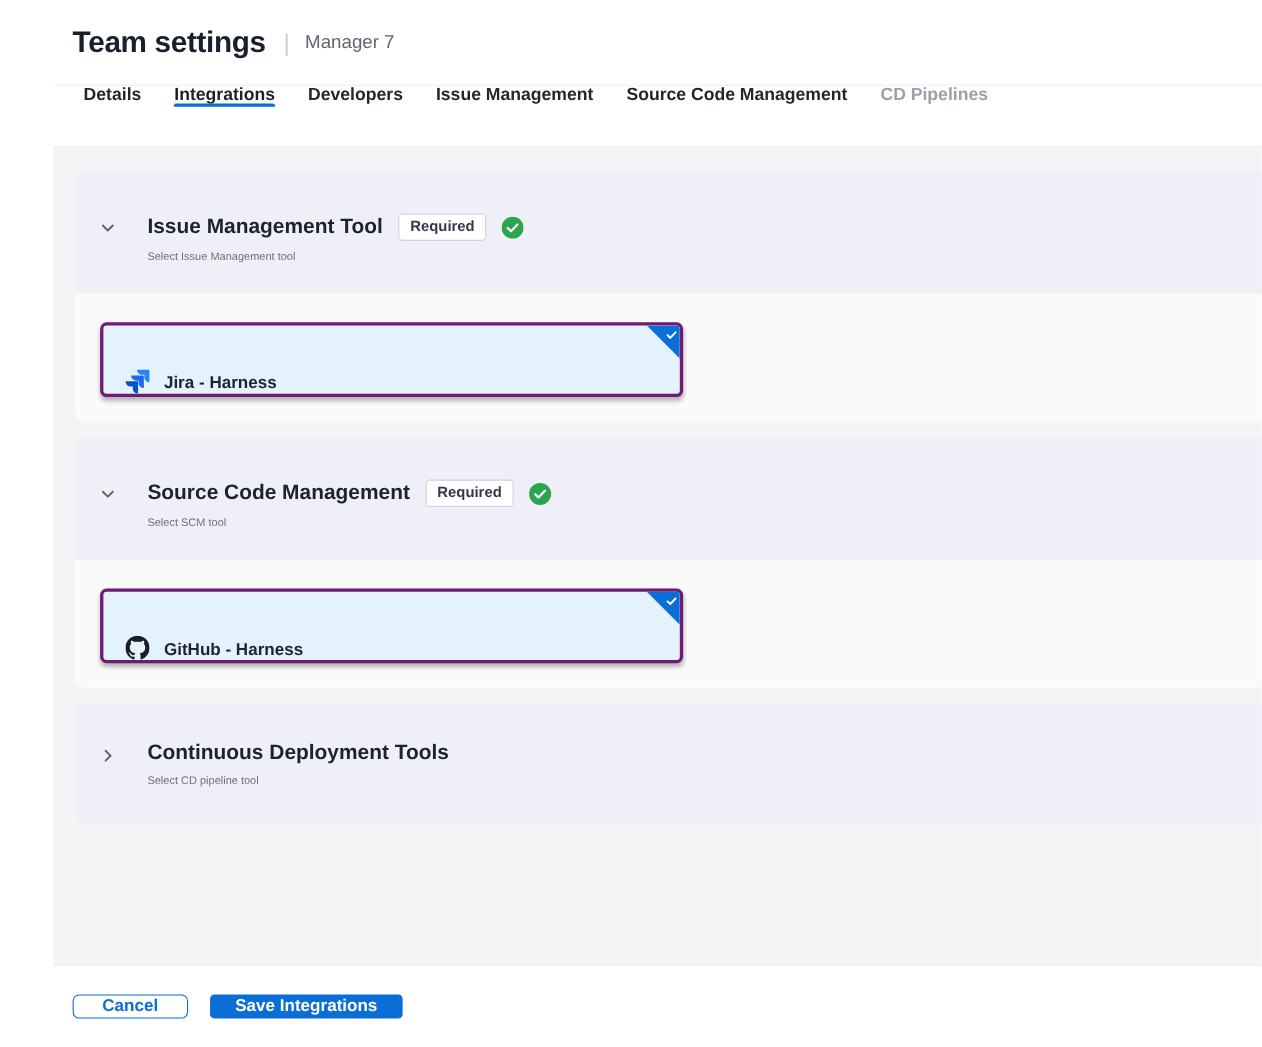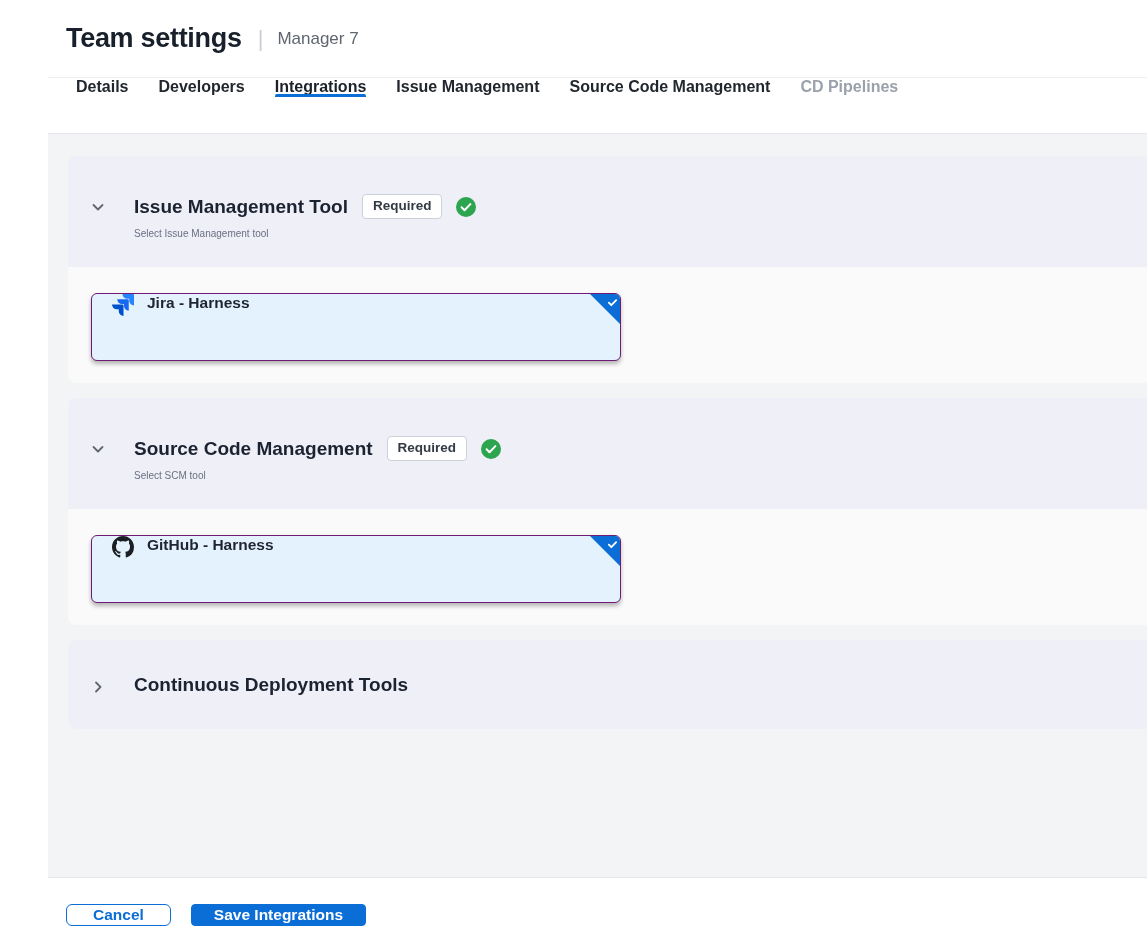--- a/index.html
+++ b/index.html
@@ -27,21 +27,21 @@
   .card.collapsed .card-head { padding:34px 24px 33px 22px; }
   .chev { width:16px; height:16px; margin-top:5px; flex:0 0 16px; cursor:pointer; display:inline-flex; }
   .head-text { margin-left:16px; }
   .title-row { display:flex; align-items:center; gap:14px; }
   .section-title { font-size:19px; font-weight:700; color:#1b2230; }
   .badge { background:#ffffff; border:1px solid #ccd0d7; border-radius:4px; padding:3px 10px 4px; font-size:13.5px; font-weight:600; color:#333a45; line-height:1.2; }
   .check-circle { display:inline-flex; width:20px; height:20px; }
   .section-sub { margin-top:9px; font-size:10px; color:#6a7080; }
 
   .card-body { background:#fafafa; padding:26px 24px 22px 23px; }
-  .tile { position:relative; width:530px; height:68px; display:flex; align-items:flex-start; gap:13px; padding:0 20px; background:#e3f2fd; border:1px solid #701a75; border-radius:6px; box-shadow:0 3px 4px rgba(0,0,0,0.28); cursor:pointer; overflow:hidden; }
+  .tile { position:relative; width:530px; height:68px; display:flex; align-items:flex-end; gap:13px; padding:0 20px; background:#e3f2fd; border:3px solid #701a75; border-radius:6px; box-shadow:0 3px 4px rgba(0,0,0,0.28); cursor:pointer; overflow:hidden; }
   .tool-icon { display:inline-flex; width:22px; height:22px; }
   .tile-label { font-size:15.5px; font-weight:600; color:#1f2430; }
   .corner { position:absolute; top:0; right:0; width:0; height:0; border-top:30px solid #0b6dd6; border-left:30px solid transparent; }
   .corner svg { position:absolute; top:-27px; right:2px; }
 
   
   .footer { height:75px; background:#fff; border-top:1px solid #e5e7eb; display:flex; align-items:center; gap:20px; padding:0 18px; }
   .btn { font-family:"Liberation Sans", sans-serif; font-size:15.5px; font-weight:700; border-radius:6px; height:22px; cursor:pointer; }
   .btn.outline { background:#fff; color:#0b6dd6; border:1.5px solid #0b6dd6; padding:0 26px; }
   .btn.primary { background:#0b6dd6; color:#fff; border:1px solid #0b6dd6; border-radius:4px; padding:0 22px; }
@@ -52,22 +52,22 @@
 <div class="page">
 
   <header class="topbar">
     <h1 class="page-title">Team settings</h1>
     <span class="title-sep">|</span>
     <span class="page-subtitle">Manager 7</span>
   </header>
 
   <nav class="tabs">
     <div class="tab">Details</div>
+    <div class="tab active">Integrations</div>
     <div class="tab">Developers</div>
-    <div class="tab active">Integrations</div>
     <div class="tab">Issue Management</div>
     <div class="tab">Source Code Management</div>
     <div class="tab disabled">CD Pipelines</div>
   </nav>
 
   <main class="content">
 
     <section class="card">
       <div class="card-head">
         <span class="chev">
@@ -150,20 +150,21 @@
       <div class="card-head">
         <span class="chev">
           <svg width="16" height="16" viewBox="0 0 16 16">
               <path d="M6 3.5L10.5 8 6 12.5" fill="none" stroke="#5f6672" stroke-width="1.8" stroke-linecap="round" stroke-linejoin="round"></path>
             </svg>
         </span>
         <div class="head-text">
           <div class="title-row">
             <h2 class="section-title">Continuous Deployment Tools</h2>
           </div>
+          <div class="section-sub">Select CD pipeline tool</div>
         </div>
       </div>
     </section>
 
   </main>
 
   <footer class="footer">
     <button class="btn outline">Cancel</button>
     <button class="btn primary">Save Integrations</button>
   </footer>

